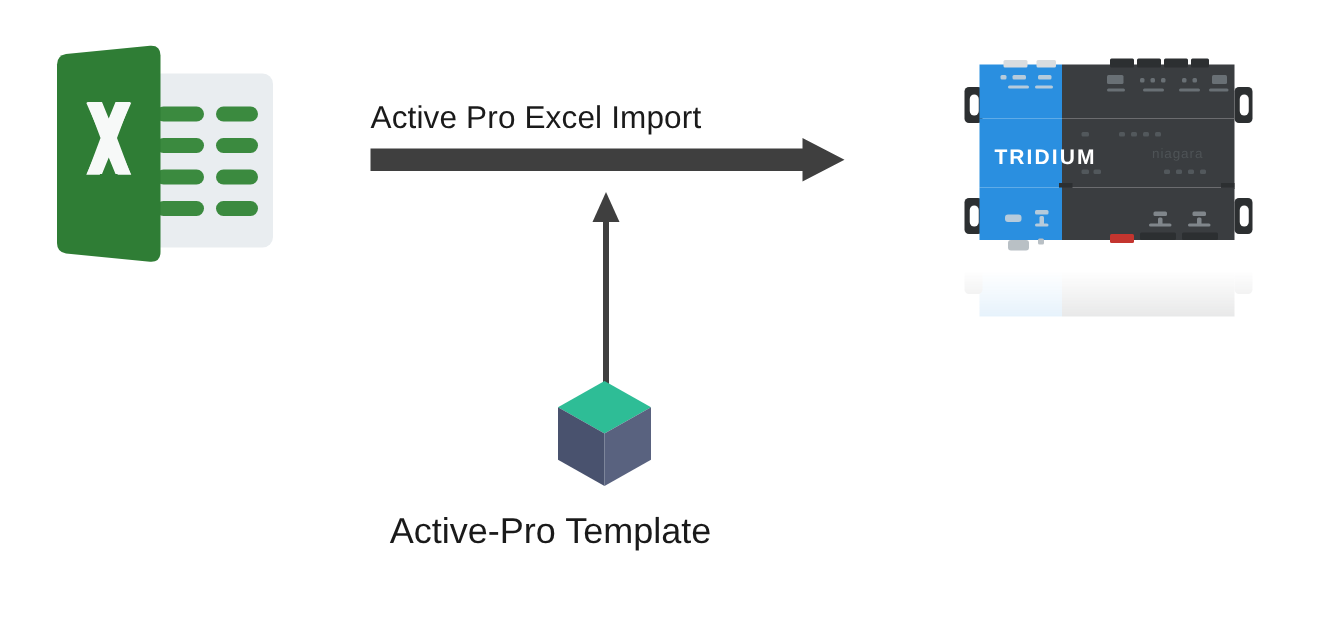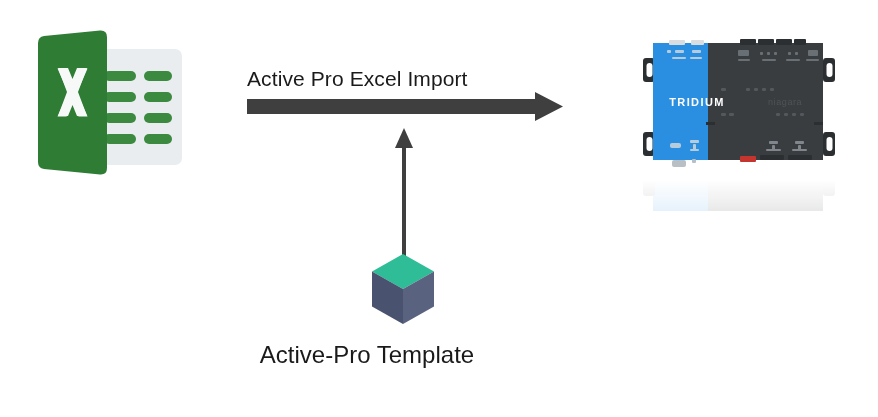--- a/index.html
+++ b/index.html
@@ -121,21 +121,21 @@
     background: #ffffff;
     border-radius: 10px;
   }
   #device svg { display: block; position: absolute; left: 0; top: 0; }
   #device-brand {
     position: absolute;
     left: 30px;
     top: 68px;
     width: 78px;
     text-align: center;
-    font-size: 11px;
+    font-size: 14px;
     font-weight: bold;
     letter-spacing: 1.4px;
     color: #ffffff;
   }
   #device-subbrand {
     position: absolute;
     left: 140px;
     top: 69px;
     font-size: 9px;
     letter-spacing: 0.6px;

